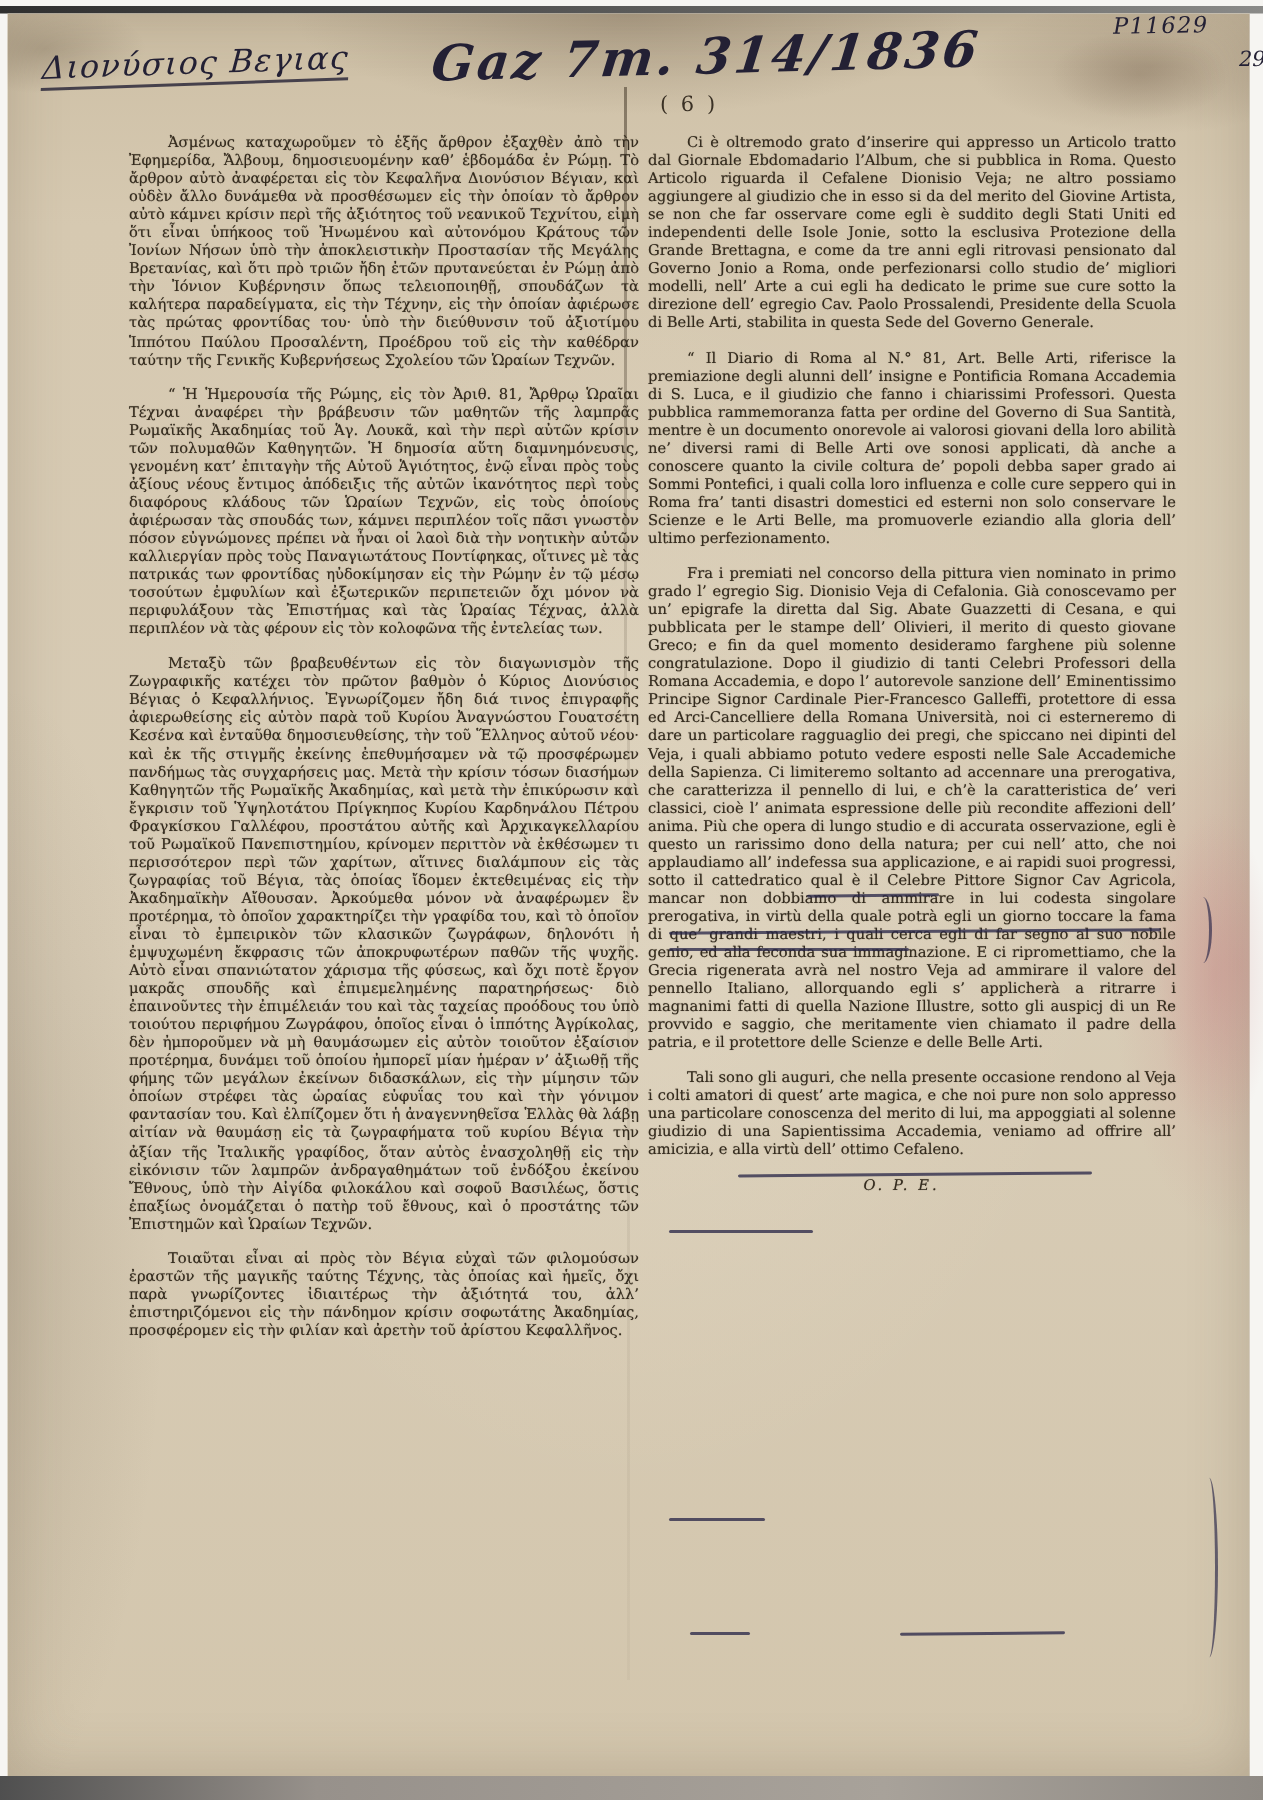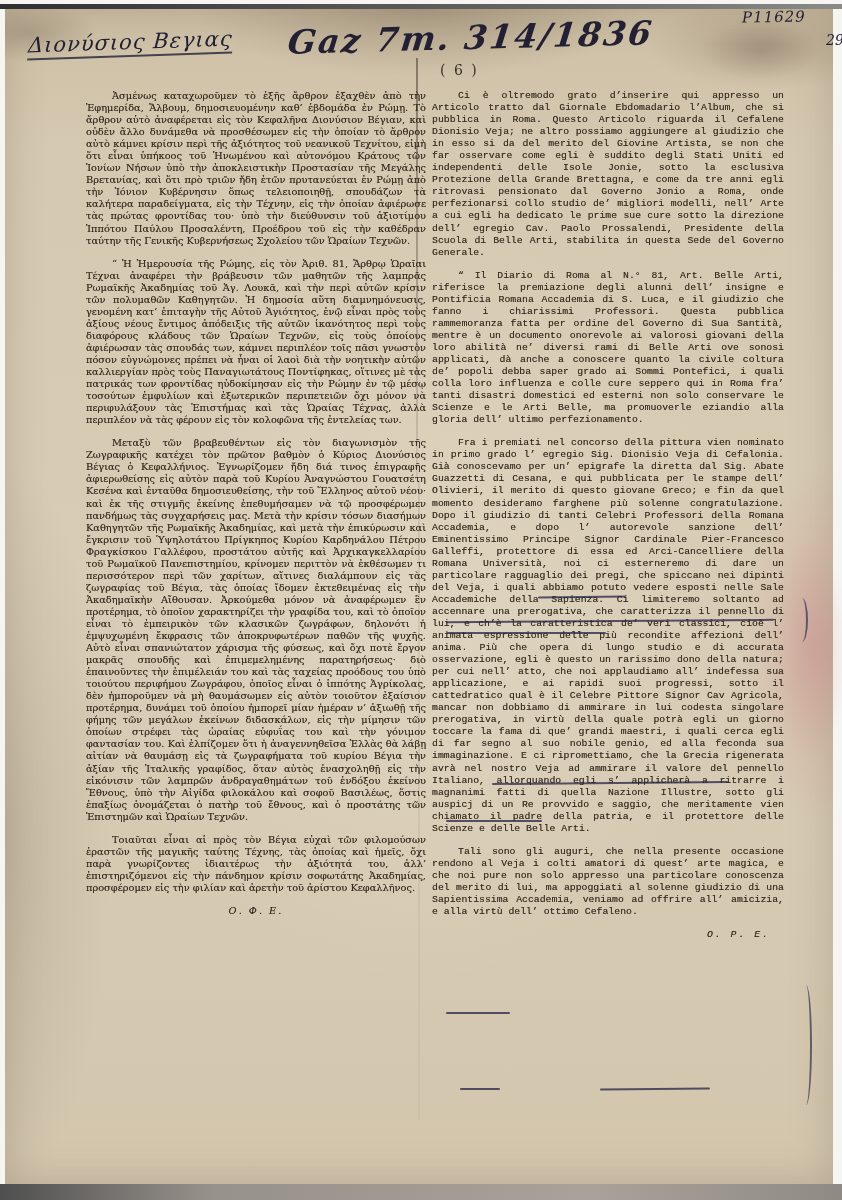--- a/index.html
+++ b/index.html
@@ -47,25 +47,25 @@
   .hand-ref { left:742px; top:8px; font-size:15px; transform:rotate(-1deg); letter-spacing:1px; }
   .hand-pagenum { left:826px; top:32px; font-size:14px; }
   .printed-sheet { position:absolute; left:440px; top:62px; font-size:14px; color:#3a3125; letter-spacing:2px; }
   
   .col {
     position:absolute; top:90px; color:#342b1e;
     font-size:9.8px; line-height:1.23; text-align:justify;
     text-shadow:0 0 0.6px rgba(52,43,30,0.55);
   }
   .col-left  { left:86px;  width:340px; }
-  .col-right { left:432px; width:352px;font-family:Liberation Mono, monospace; }
+  .col-right { left:432px; width:352px; }
   .col p { margin:0 0 11px 0; text-indent:26px; }
   .sig { font-style:italic; letter-spacing:2px; margin-top:4px; }
   .sig-left  { text-align:center; }
-  .sig-right { text-align:right; padding-right:14px; }
+  .sig-right { text-align:center; padding-right:14px; }
   
   .ink { position:absolute; background:rgba(38,35,70,0.75); height:1.6px; border-radius:1px; }
   .margin-mark {
     position:absolute; border-right:2px solid rgba(38,35,70,0.65);
     border-radius:0 50% 50% 0; width:10px;
   }
   .stain { position:absolute; border-radius:50%; pointer-events:none; }
 </style>
 </head>
 <body>
@@ -84,21 +84,20 @@
   <div class="hand hand-gazette">Gaz 7m. 314/1836</div>
   <div class="hand hand-ref">P11629</div>
   <div class="hand hand-pagenum">29</div>
   <div class="printed-sheet">( 6 )</div>
 
   <div class="col col-left">
     <p>Ἀσμένως καταχωροῦμεν τὸ ἑξῆς ἄρθρον ἐξαχθὲν ἀπὸ τὴν Ἐφημερίδα, Ἄλβουμ, δημοσιευομένην καθ’ ἑβδομάδα ἐν Ρώμῃ. Τὸ ἄρθρον αὐτὸ ἀναφέρεται εἰς τὸν Κεφαλῆνα Διονύσιον Βέγιαν, καὶ οὐδὲν ἄλλο δυνάμεθα νὰ προσθέσωμεν εἰς τὴν ὁποίαν τὸ ἄρθρον αὐτὸ κάμνει κρίσιν περὶ τῆς ἀξιότητος τοῦ νεανικοῦ Τεχνίτου, εἰμὴ ὅτι εἶναι ὑπήκοος τοῦ Ἡνωμένου καὶ αὐτονόμου Κράτους τῶν Ἰονίων Νήσων ὑπὸ τὴν ἀποκλειστικὴν Προστασίαν τῆς Μεγάλης Βρετανίας, καὶ ὅτι πρὸ τριῶν ἤδη ἐτῶν πρυτανεύεται ἐν Ρώμῃ ἀπὸ τὴν Ἰόνιον Κυβέρνησιν ὅπως τελειοποιηθῇ, σπουδάζων τὰ καλήτερα παραδείγματα, εἰς τὴν Τέχνην, εἰς τὴν ὁποίαν ἀφιέρωσε τὰς πρώτας φροντίδας του· ὑπὸ τὴν διεύθυνσιν τοῦ ἀξιοτίμου Ἱππότου Παύλου Προσαλέντη, Προέδρου τοῦ εἰς τὴν καθέδραν ταύτην τῆς Γενικῆς Κυβερνήσεως Σχολείου τῶν Ὡραίων Τεχνῶν.</p>
     <p>“ Ἡ Ἡμερουσία τῆς Ρώμης, εἰς τὸν Ἀριθ. 81, Ἄρθρῳ Ὡραῖαι Τέχναι ἀναφέρει τὴν βράβευσιν τῶν μαθητῶν τῆς λαμπρᾶς Ρωμαϊκῆς Ἀκαδημίας τοῦ Ἁγ. Λουκᾶ, καὶ τὴν περὶ αὐτῶν κρίσιν τῶν πολυμαθῶν Καθηγητῶν. Ἡ δημοσία αὕτη διαμνημόνευσις, γενομένη κατ’ ἐπιταγὴν τῆς Αὐτοῦ Ἁγιότητος, ἐνῷ εἶναι πρὸς τοὺς ἀξίους νέους ἔντιμος ἀπόδειξις τῆς αὐτῶν ἱκανότητος περὶ τοὺς διαφόρους κλάδους τῶν Ὡραίων Τεχνῶν, εἰς τοὺς ὁποίους ἀφιέρωσαν τὰς σπουδάς των, κάμνει περιπλέον τοῖς πᾶσι γνωστὸν πόσον εὐγνώμονες πρέπει νὰ ἦναι οἱ λαοὶ διὰ τὴν νοητικὴν αὐτῶν καλλιεργίαν πρὸς τοὺς Παναγιωτάτους Ποντίφηκας, οἵτινες μὲ τὰς πατρικάς των φροντίδας ηὐδοκίμησαν εἰς τὴν Ρώμην ἐν τῷ μέσῳ τοσούτων ἐμφυλίων καὶ ἐξωτερικῶν περιπετειῶν ὄχι μόνον νὰ περιφυλάξουν τὰς Ἐπιστήμας καὶ τὰς Ὡραίας Τέχνας, ἀλλὰ περιπλέον νὰ τὰς φέρουν εἰς τὸν κολοφῶνα τῆς ἐντελείας των.</p>
     <p>Μεταξὺ τῶν βραβευθέντων εἰς τὸν διαγωνισμὸν τῆς Ζωγραφικῆς κατέχει τὸν πρῶτον βαθμὸν ὁ Κύριος Διονύσιος Βέγιας ὁ Κεφαλλήνιος. Ἐγνωρίζομεν ἤδη διά τινος ἐπιγραφῆς ἀφιερωθείσης εἰς αὐτὸν παρὰ τοῦ Κυρίου Ἀναγνώστου Γουατσέτη Κεσένα καὶ ἐνταῦθα δημοσιευθείσης, τὴν τοῦ Ἕλληνος αὐτοῦ νέου· καὶ ἐκ τῆς στιγμῆς ἐκείνης ἐπεθυμήσαμεν νὰ τῷ προσφέρωμεν πανδήμως τὰς συγχαρήσεις μας. Μετὰ τὴν κρίσιν τόσων διασήμων Καθηγητῶν τῆς Ρωμαϊκῆς Ἀκαδημίας, καὶ μετὰ τὴν ἐπικύρωσιν καὶ ἔγκρισιν τοῦ Ὑψηλοτάτου Πρίγκηπος Κυρίου Καρδηνάλου Πέτρου Φραγκίσκου Γαλλέφου, προστάτου αὐτῆς καὶ Ἀρχικαγκελλαρίου τοῦ Ρωμαϊκοῦ Πανεπιστημίου, κρίνομεν περιττὸν νὰ ἐκθέσωμεν τι περισσότερον περὶ τῶν χαρίτων, αἵτινες διαλάμπουν εἰς τὰς ζωγραφίας τοῦ Βέγια, τὰς ὁποίας ἴδομεν ἐκτεθειμένας εἰς τὴν Ἀκαδημαϊκὴν Αἴθουσαν. Ἀρκούμεθα μόνον νὰ ἀναφέρωμεν ἓν προτέρημα, τὸ ὁποῖον χαρακτηρίζει τὴν γραφίδα του, καὶ τὸ ὁποῖον εἶναι τὸ ἐμπειρικὸν τῶν κλασικῶν ζωγράφων, δηλονότι ἡ ἐμψυχωμένη ἔκφρασις τῶν ἀποκρυφωτέρων παθῶν τῆς ψυχῆς. Αὐτὸ εἶναι σπανιώτατον χάρισμα τῆς φύσεως, καὶ ὄχι ποτὲ ἔργον μακρᾶς σπουδῆς καὶ ἐπιμεμελημένης παρατηρήσεως· διὸ ἐπαινοῦντες τὴν ἐπιμέλειάν του καὶ τὰς ταχείας προόδους του ὑπὸ τοιούτου περιφήμου Ζωγράφου, ὁποῖος εἶναι ὁ ἱππότης Ἀγρίκολας, δὲν ἠμποροῦμεν νὰ μὴ θαυμάσωμεν εἰς αὐτὸν τοιοῦτον ἐξαίσιον προτέρημα, δυνάμει τοῦ ὁποίου ἠμπορεῖ μίαν ἡμέραν ν’ ἀξιωθῇ τῆς φήμης τῶν μεγάλων ἐκείνων διδασκάλων, εἰς τὴν μίμησιν τῶν ὁποίων στρέφει τὰς ὡραίας εὐφυΐας του καὶ τὴν γόνιμον φαντασίαν του. Καὶ ἐλπίζομεν ὅτι ἡ ἀναγεννηθεῖσα Ἑλλὰς θὰ λάβῃ αἰτίαν νὰ θαυμάσῃ εἰς τὰ ζωγραφήματα τοῦ κυρίου Βέγια τὴν ἀξίαν τῆς Ἰταλικῆς γραφίδος, ὅταν αὐτὸς ἐνασχοληθῇ εἰς τὴν εἰκόνισιν τῶν λαμπρῶν ἀνδραγαθημάτων τοῦ ἐνδόξου ἐκείνου Ἔθνους, ὑπὸ τὴν Αἰγίδα φιλοκάλου καὶ σοφοῦ Βασιλέως, ὅστις ἐπαξίως ὀνομάζεται ὁ πατὴρ τοῦ ἔθνους, καὶ ὁ προστάτης τῶν Ἐπιστημῶν καὶ Ὡραίων Τεχνῶν.</p>
     <p>Τοιαῦται εἶναι αἱ πρὸς τὸν Βέγια εὐχαὶ τῶν φιλομούσων ἐραστῶν τῆς μαγικῆς ταύτης Τέχνης, τὰς ὁποίας καὶ ἡμεῖς, ὄχι παρὰ γνωρίζοντες ἰδιαιτέρως τὴν ἀξιότητά του, ἀλλ’ ἐπιστηριζόμενοι εἰς τὴν πάνδημον κρίσιν σοφωτάτης Ἀκαδημίας, προσφέρομεν εἰς τὴν φιλίαν καὶ ἀρετὴν τοῦ ἀρίστου Κεφαλλῆνος.</p>
-    <div class="sig sig-left">Ο. Φ. Ε.</div>
   </div>
 
   <div class="col col-right">
     <p>Ci è oltremodo grato d’inserire qui appresso un Articolo tratto dal Giornale Ebdomadario l’Album, che si pubblica in Roma. Questo Articolo riguarda il Cefalene Dionisio Veja; ne altro possiamo aggiungere al giudizio che in esso si da del merito del Giovine Artista, se non che far osservare come egli è suddito degli Stati Uniti ed independenti delle Isole Jonie, sotto la esclusiva Protezione della Grande Brettagna, e come da tre anni egli ritrovasi pensionato dal Governo Jonio a Roma, onde perfezionarsi collo studio de’ migliori modelli, nell’ Arte a cui egli ha dedicato le prime sue cure sotto la direzione dell’ egregio Cav. Paolo Prossalendi, Presidente della Scuola di Belle Arti, stabilita in questa Sede del Governo Generale.</p>
     <p>“ Il Diario di Roma al N.° 81, Art. Belle Arti, riferisce la premiazione degli alunni dell’ insigne e Pontificia Romana Accademia di S. Luca, e il giudizio che fanno i chiarissimi Professori. Questa pubblica rammemoranza fatta per ordine del Governo di Sua Santità, mentre è un documento onorevole ai valorosi giovani della loro abilità ne’ diversi rami di Belle Arti ove sonosi applicati, dà anche a conoscere quanto la civile coltura de’ popoli debba saper grado ai Sommi Pontefici, i quali colla loro influenza e colle cure seppero qui in Roma fra’ tanti disastri domestici ed esterni non solo conservare le Scienze e le Arti Belle, ma promuoverle eziandio alla gloria dell’ ultimo perfezionamento.</p>
     <p>Fra i premiati nel concorso della pittura vien nominato in primo grado l’ egregio Sig. Dionisio Veja di Cefalonia. Già conoscevamo per un’ epigrafe la diretta dal Sig. Abate Guazzetti di Cesana, e qui pubblicata per le stampe dell’ Olivieri, il merito di questo giovane Greco; e fin da quel momento desideramo farghene più solenne congratulazione. Dopo il giudizio di tanti Celebri Professori della Romana Accademia, e dopo l’ autorevole sanzione dell’ Eminentissimo Principe Signor Cardinale Pier-Francesco Galleffi, protettore di essa ed Arci-Cancelliere della Romana Università, noi ci esterneremo di dare un particolare ragguaglio dei pregi, che spiccano nei dipinti del Veja, i quali abbiamo potuto vedere esposti nelle Sale Accademiche della Sapienza. Ci limiteremo soltanto ad accennare una prerogativa, che caratterizza il pennello di lui, e ch’è la caratteristica de’ veri classici, cioè l’ animata espressione delle più recondite affezioni dell’ anima. Più che opera di lungo studio e di accurata osservazione, egli è questo un rarissimo dono della natura; per cui nell’ atto, che noi applaudiamo all’ indefessa sua applicazione, e ai rapidi suoi progressi, sotto il cattedratico qual è il Celebre Pittore Signor Cav Agricola, mancar non dobbiamo di ammirare in lui codesta singolare prerogativa, in virtù della quale potrà egli un giorno toccare la fama di que’ grandi maestri, i quali cerca egli di far segno al suo nobile genio, ed alla feconda sua immaginazione. E ci ripromettiamo, che la Grecia rigenerata avrà nel nostro Veja ad ammirare il valore del pennello Italiano, allorquando egli s’ applicherà a ritrarre i magnanimi fatti di quella Nazione Illustre, sotto gli auspicj di un Re provvido e saggio, che meritamente vien chiamato il padre della patria, e il protettore delle Scienze e delle Belle Arti.</p>
     <p>Tali sono gli auguri, che nella presente occasione rendono al Veja i colti amatori di quest’ arte magica, e che noi pure non solo appresso una particolare conoscenza del merito di lui, ma appoggiati al solenne giudizio di una Sapientissima Accademia, veniamo ad offrire all’ amicizia, e alla virtù dell’ ottimo Cefaleno.</p>
     <div class="sig sig-right">O. P. E.</div>
   </div>
 

